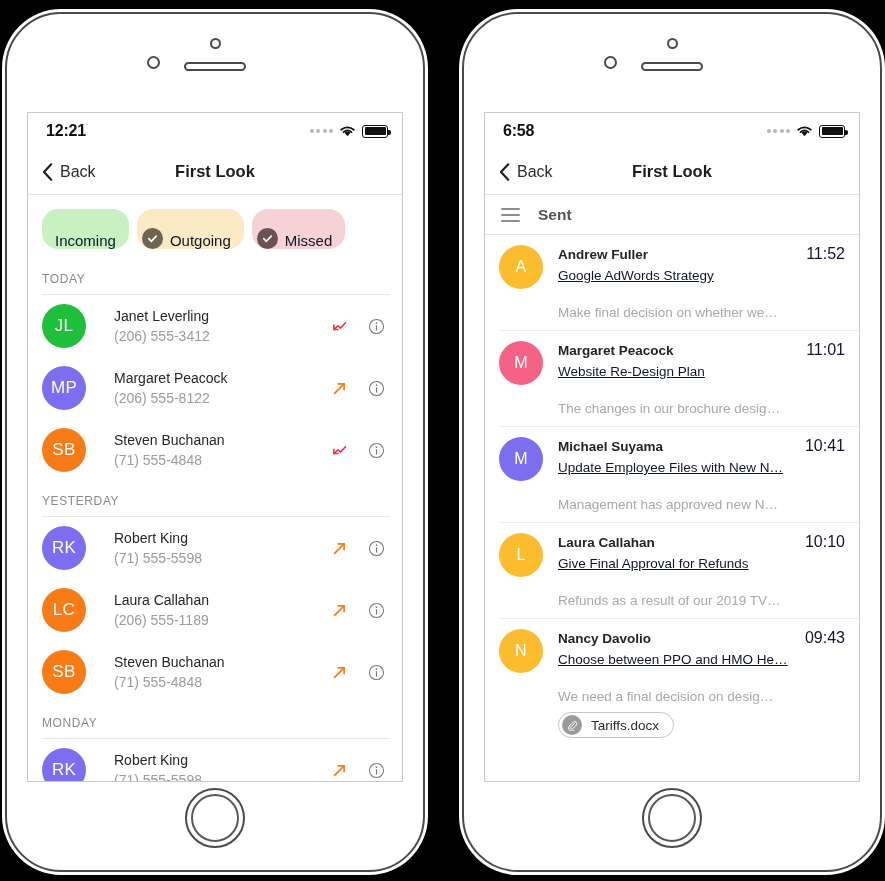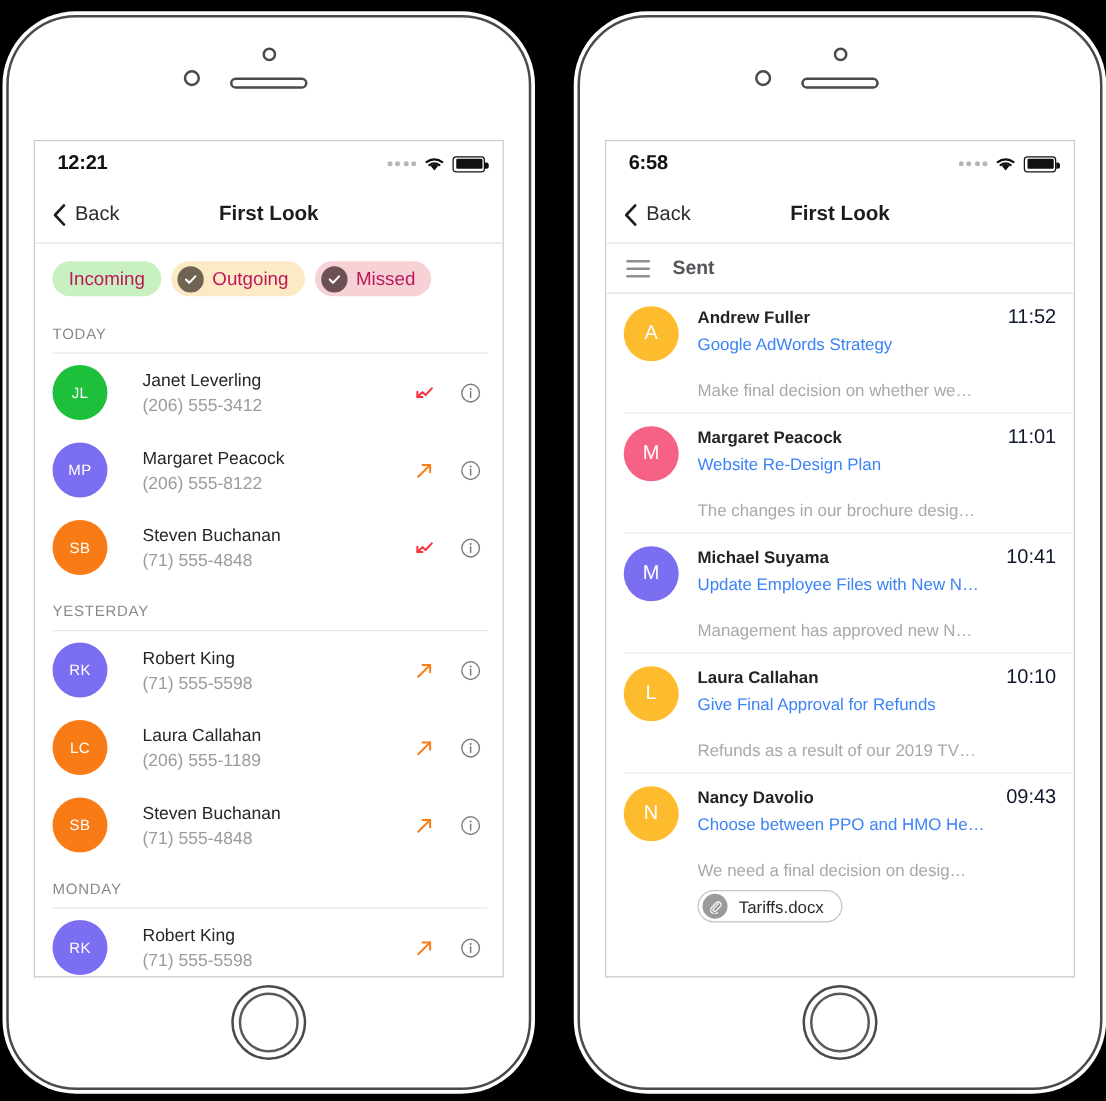--- a/index.html
+++ b/index.html
@@ -102,44 +102,44 @@
   .chev-left { width: 11px; height: 18px; display:block; }
   .back-label { font-size: 16px; color: #2b2b2b; }
   .nav-title {
     position: absolute; left: 0; right: 0; text-align: center;
     font-size: 16.5px; font-weight: bold; color: #1c1c1c; pointer-events: none;
   }
 
   
   .chips { display: flex; gap: 8px; padding: 14px 0 10px 14px; }
   .chip {
-    display: flex; align-items: center; gap: 7px;
-    height: 28px; padding: 0 13px;
-    border-radius: 16px; font-size: 15px; color: #be185d;
+    display: flex; align-items: flex-end; gap: 7px;
+    height: 40px; padding: 0 13px;
+    border-radius: 16px; font-size: 15px; color: #0f172a;
     cursor: pointer; white-space: nowrap;
   }
   .chip.has-check { padding-left: 5px; }
   .chip .tick {
     width: 21px; height: 21px; border-radius: 50%;
     display: flex; align-items: center; justify-content: center;
     flex: 0 0 auto;
   }
   .chip .tick svg { display:block; }
 
   .section-head {
     font-size: 12px; letter-spacing: 0.6px; color: #8a8a8a;
     padding: 13px 0 8px 14px; font-weight: normal;
   }
   .divider { height: 1px; background: #e6e6e6; margin-left: 14px; margin-right: 12px; }
 
   .call-row { display: flex; align-items: center; padding: 9px 12px 9px 14px; cursor: pointer; }
   .avatar {
     width: 44px; height: 44px; border-radius: 50%;
     display: flex; align-items: center; justify-content: center;
-    color: #fff; font-size: 12px; flex: 0 0 auto; letter-spacing: 0.3px;
+    color: #fff; font-size: 17px; flex: 0 0 auto; letter-spacing: 0.3px;
   }
   .avatar.big { font-size: 16px; }
   .call-text { margin-left: 28px; flex: 1 1 auto; min-width: 0; }
   .call-name { font-size: 14px; color: #262626; margin-bottom: 4px; }
   .call-phone { font-size: 14px; color: #9b9b9b; }
   .call-dir { width: 30px; display:flex; align-items:center; justify-content:center; flex:0 0 auto; }
   .info-icon { width: 28px; display:flex; align-items:center; justify-content:center; flex:0 0 auto; cursor:pointer; margin-left: 8px; }
 
   
   .folderbar {
@@ -148,21 +148,21 @@
   }
   .hamburger { width: 19px; display:flex; flex-direction: column; gap: 4px; cursor:pointer; }
   .hamburger i { display:block; height:2px; background:#8d8d92; border-radius:1px; }
   .folder-label { font-size: 15.5px; color: #55555c; font-weight: bold; }
 
   .mail-row { display: flex; padding: 10px 14px 10px 14px; cursor: pointer; }
   .mail-body { margin-left: 15px; flex: 1 1 auto; min-width: 0; }
   .mail-top { display: flex; align-items: baseline; }
   .mail-sender { font-size: 13.5px; font-weight: bold; color: #242424; flex: 1 1 auto; }
   .mail-time { font-size: 16px; color: #0f172a; flex: 0 0 auto; padding-left: 8px; }
-  .mail-subject { font-size: 13.5px; color: #3b82f6; margin-top: 5px; white-space: nowrap; overflow: hidden; }
+  .mail-subject { font-size: 13.5px; color: #0f172a; margin-top: 5px; white-space: nowrap; overflow: hidden; text-decoration: underline; }
   .mail-preview { font-size: 13.5px; color: #a8a8a8; margin-top: 22px; white-space: nowrap; overflow: hidden; }
   .attach-chip {
     display: inline-flex; align-items: center; gap: 9px;
     margin-top: 8px; height: 26px; padding: 0 14px 0 3px;
     border: 1px solid #c5c5c5; border-radius: 14px; background: #fff;
     font-size: 13.5px; color: #2b2b2b; cursor: pointer;
   }
   .clip-circle {
     width: 20px; height: 20px; border-radius: 50%; background: #9a9a9a;
     display: flex; align-items: center; justify-content: center; flex:0 0 auto;

